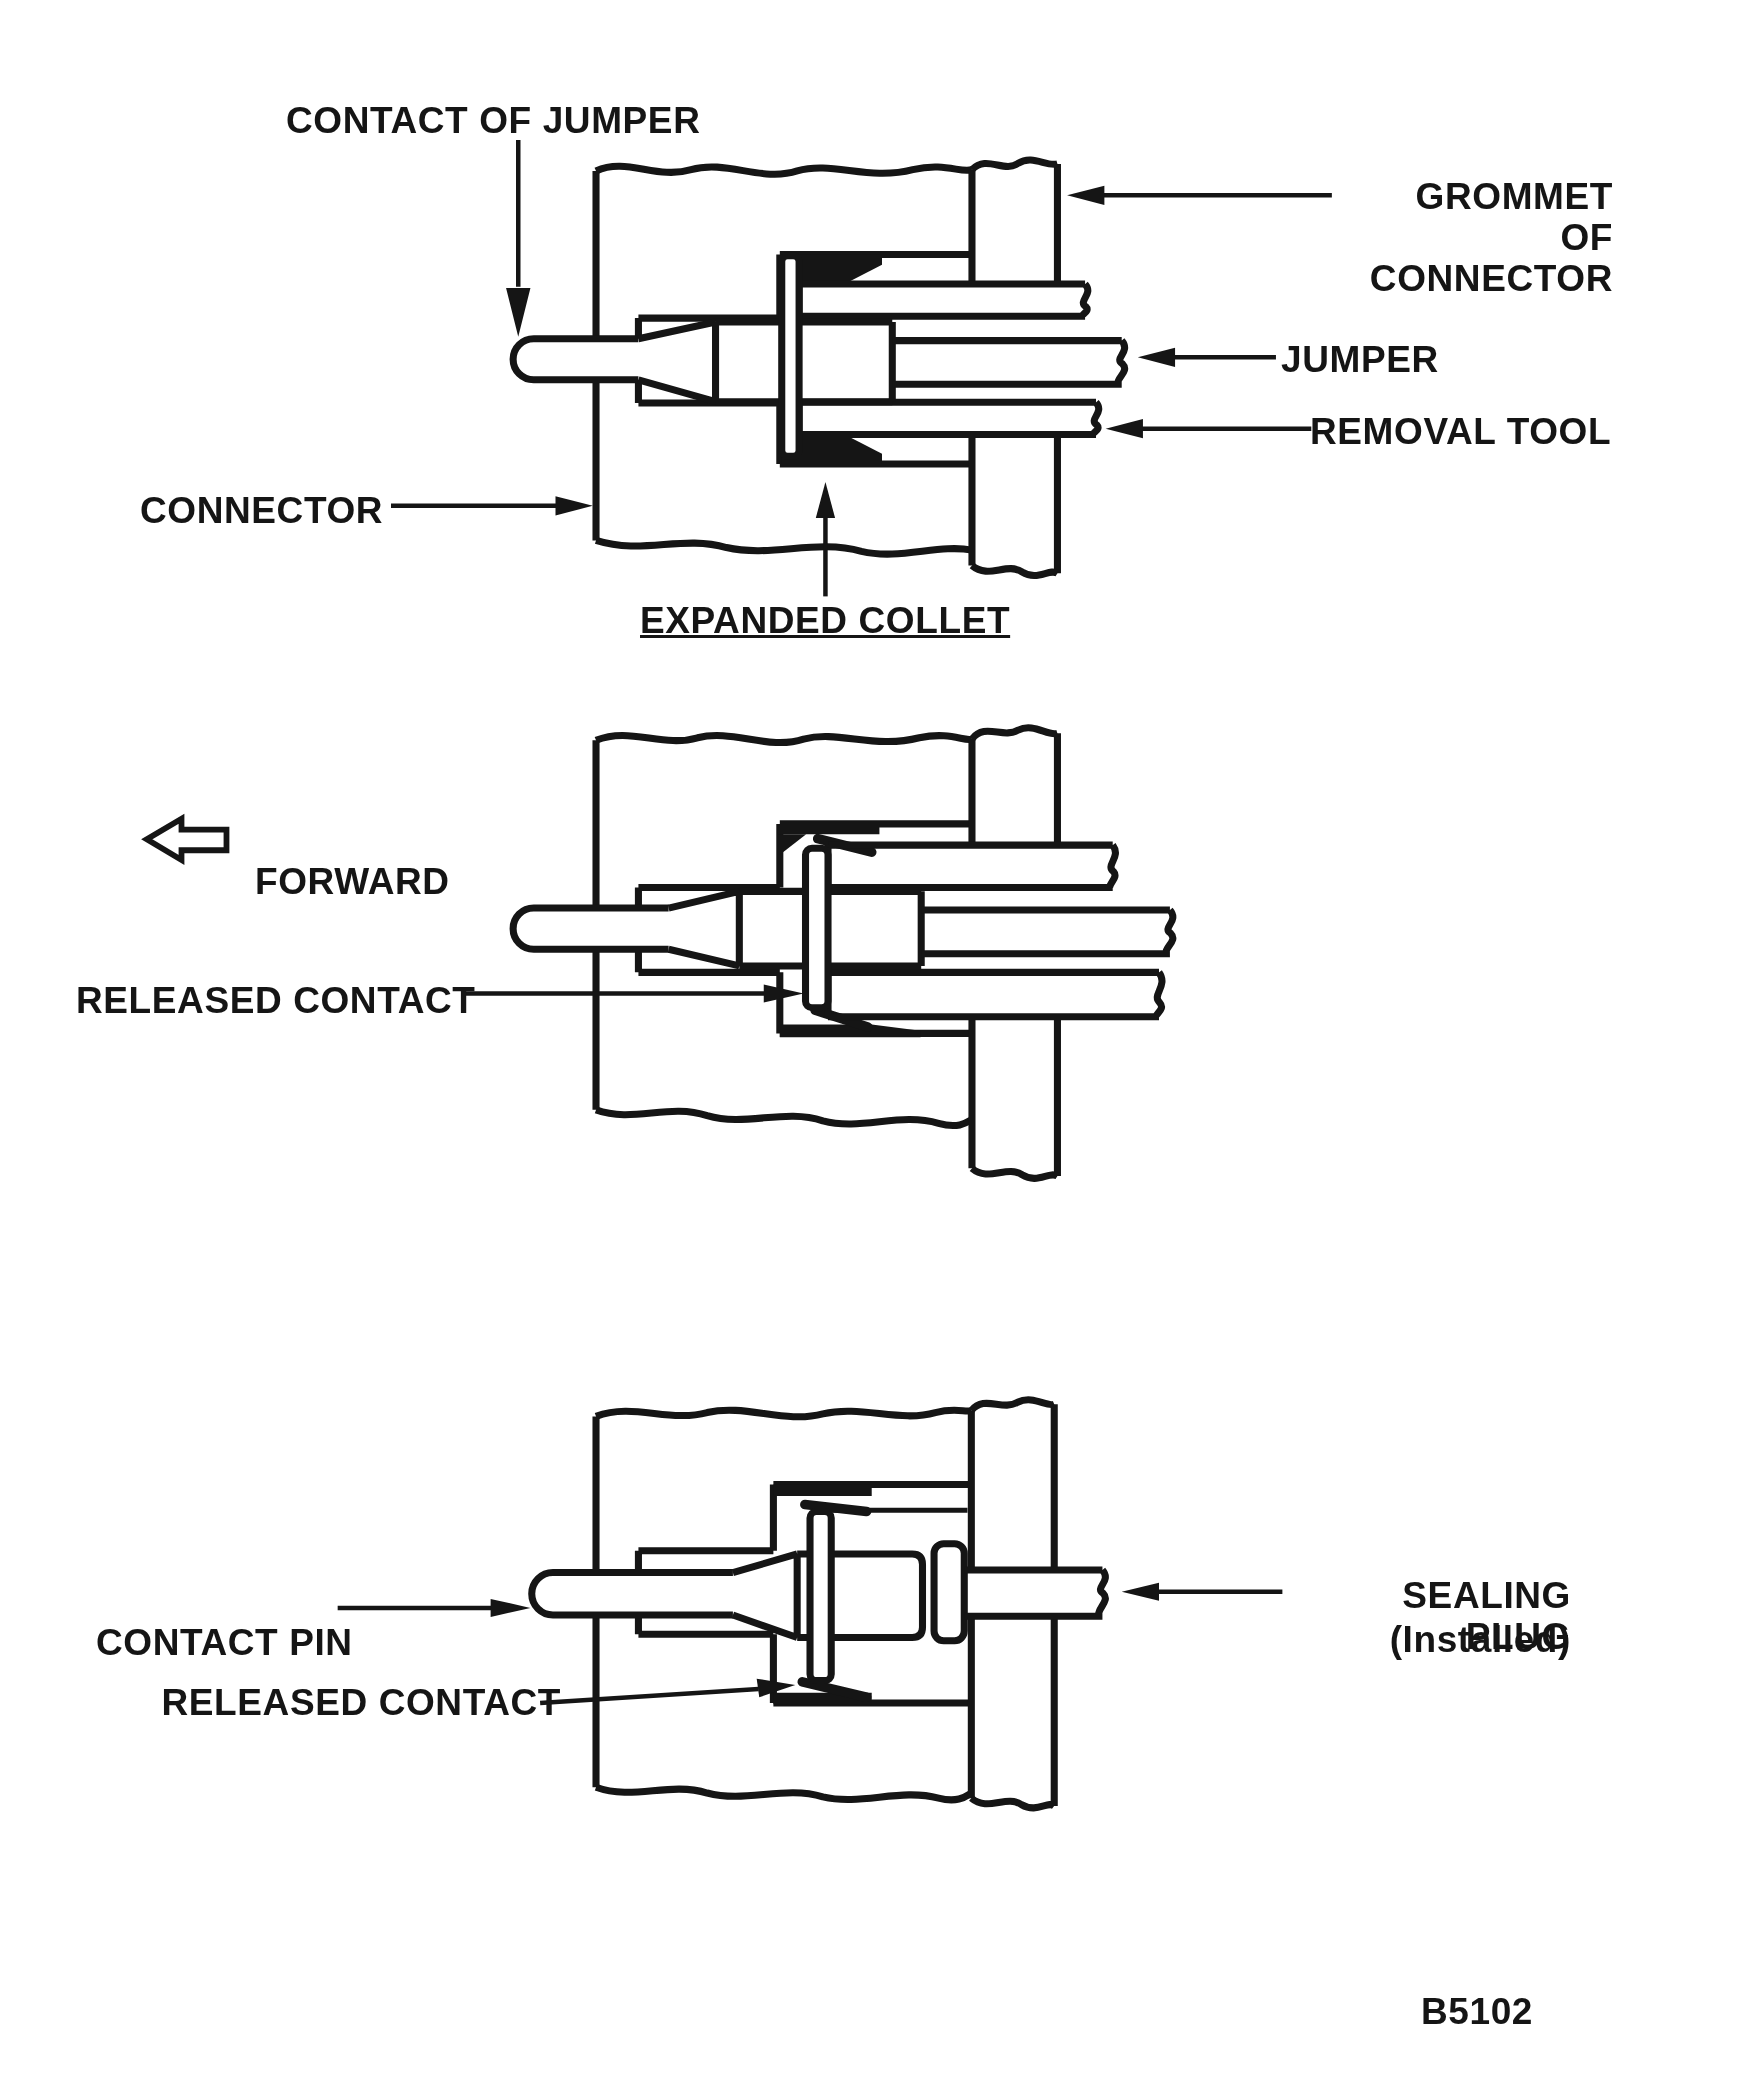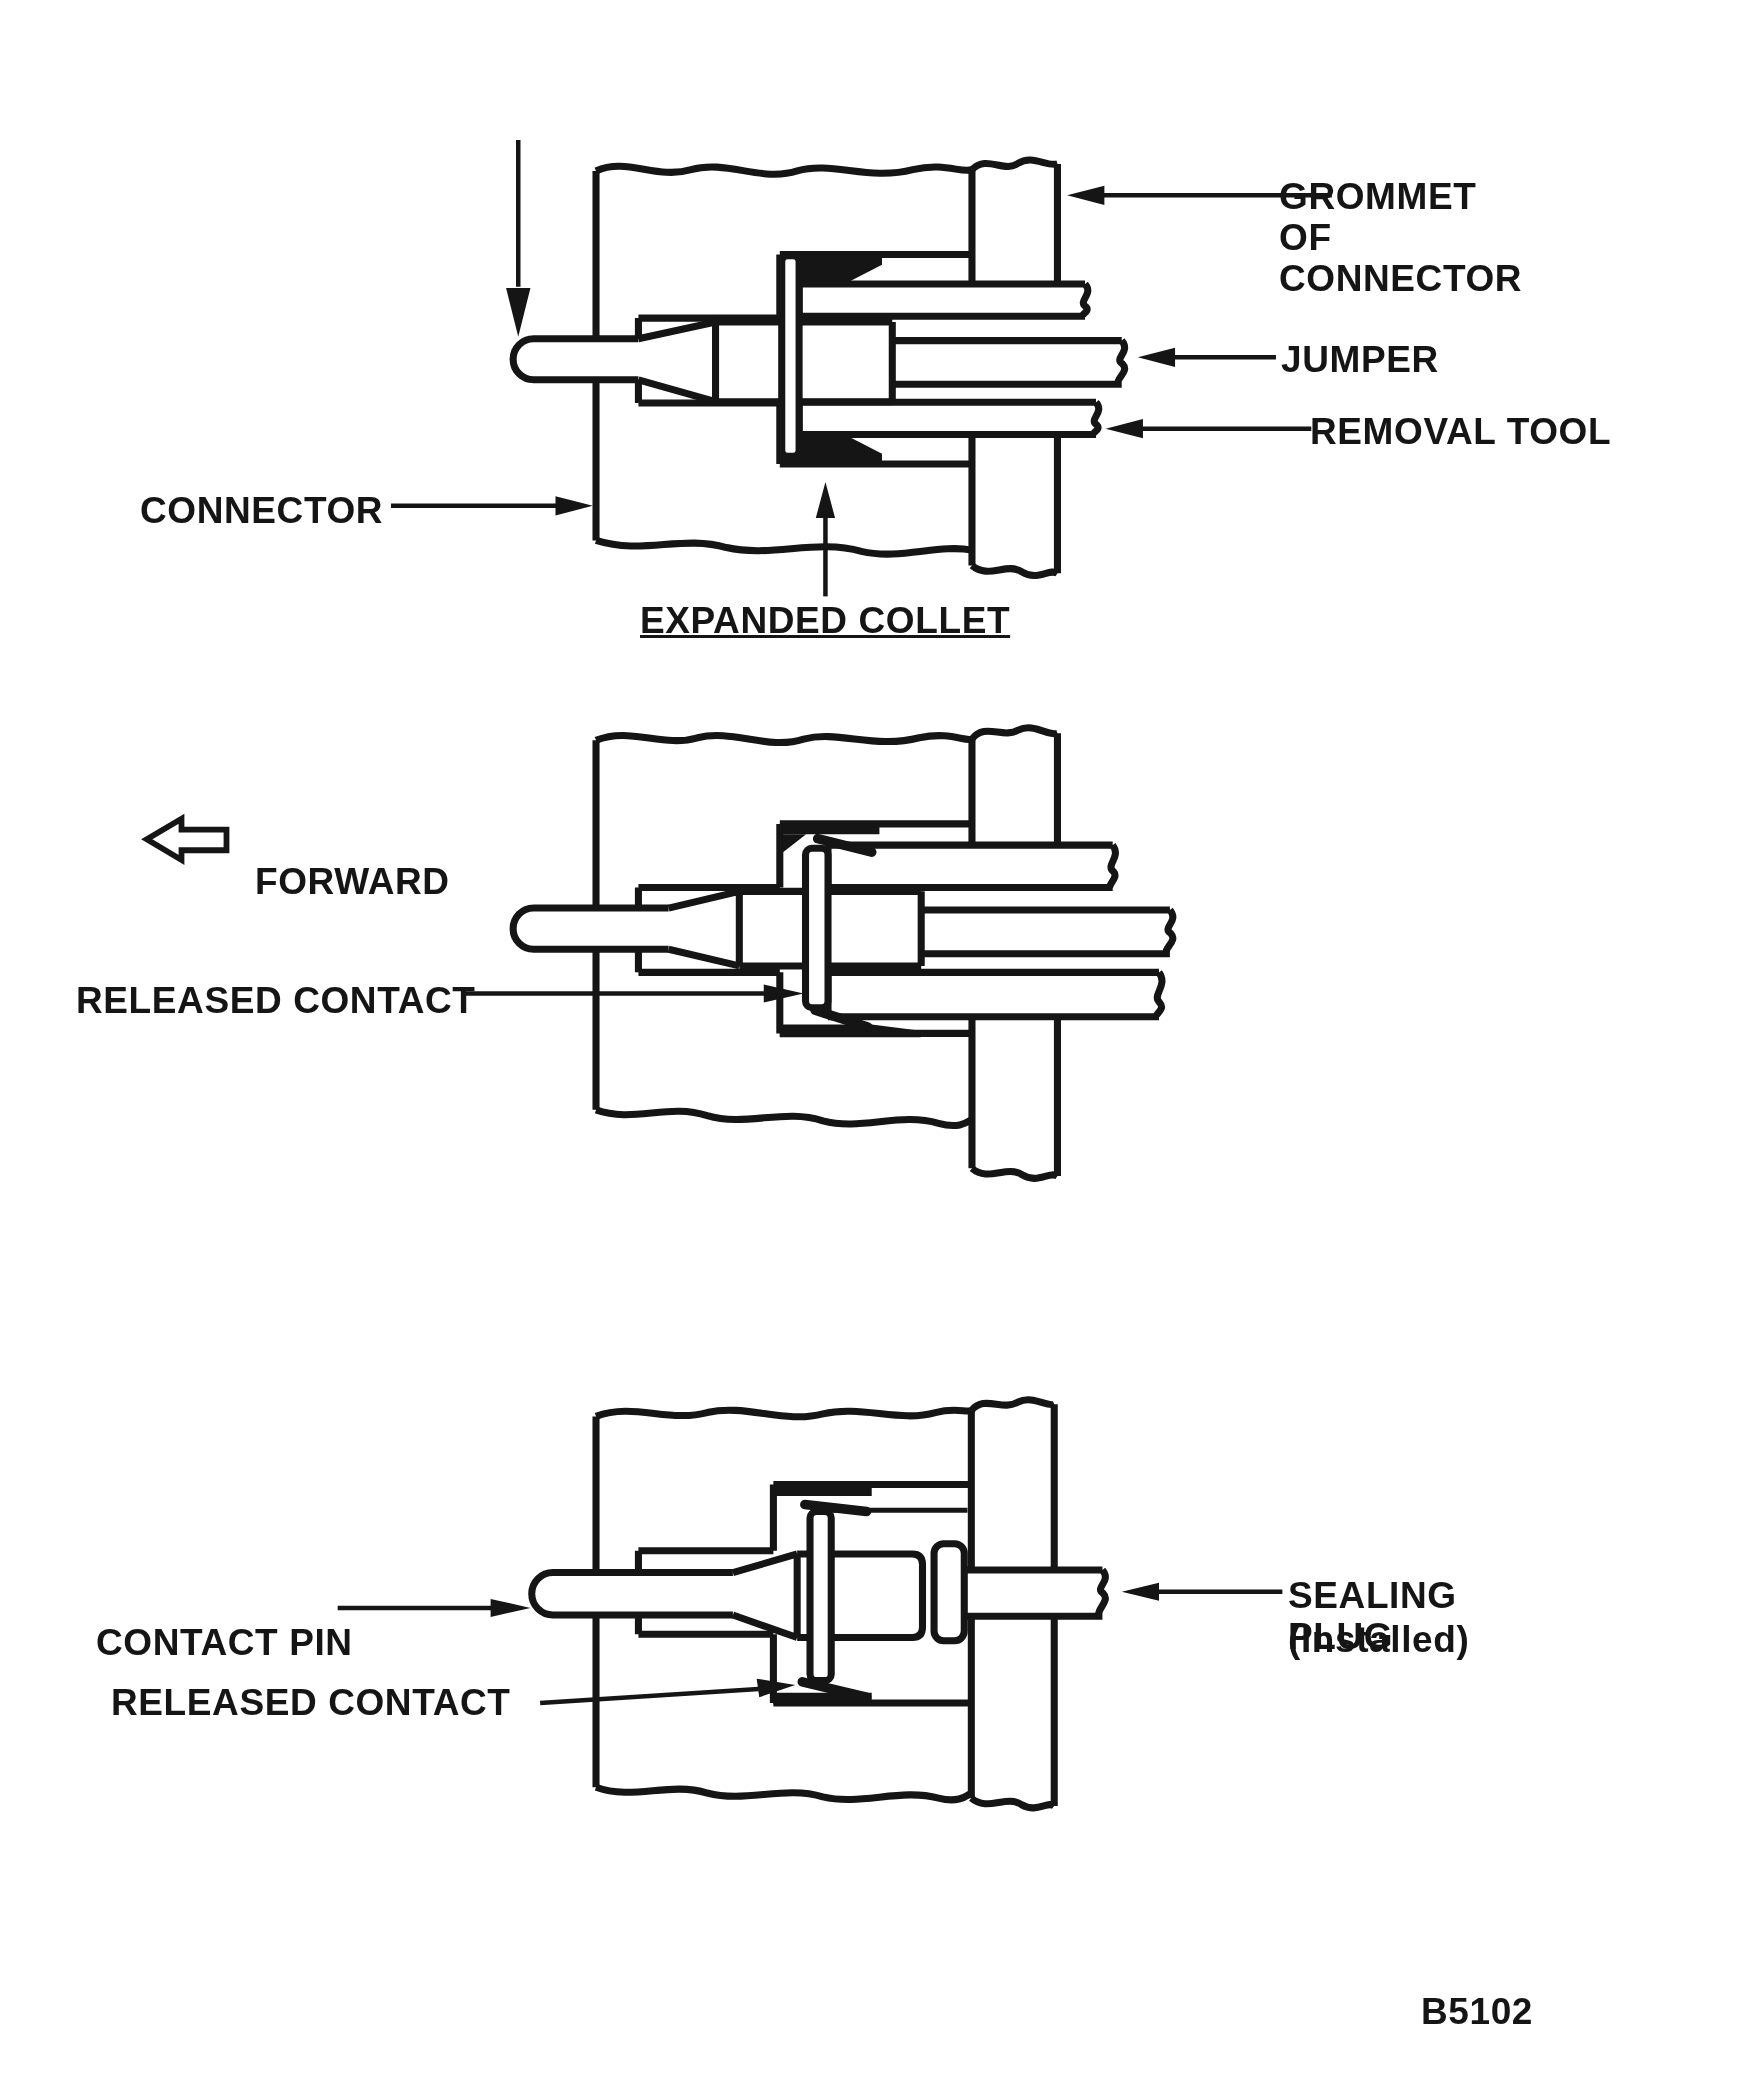--- a/index.html
+++ b/index.html
@@ -1,21 +1,21 @@
 <!DOCTYPE html>
 <html style="font-size:10.3px"><head>
 <meta charset="utf-8">
 <style>
   html,body{margin:0;padding:0;background:#ffffff;}
   .page{position:relative;width:1755px;height:2097px;background:#ffffff;overflow:hidden;
         font-family:"Liberation Sans", sans-serif;}
   .art{position:absolute;left:0;top:0;}
   .lbl{position:absolute;font-weight:700;font-size:37px;line-height:41px;color:#151515;
        letter-spacing:0.6px;white-space:pre-line;}
-  .center{text-align:left;}
+  .center{text-align:right;}
   
   .s{fill:none;stroke:#151515;stroke-width:11;stroke-linejoin:round;}
   .sthin{fill:none;stroke:#151515;stroke-width:8;stroke-linejoin:round;}
   .c{fill:none;stroke:#151515;stroke-width:7;}
   .f{fill:#151515;stroke:none;}
   .w{fill:#ffffff;stroke:#151515;stroke-width:11;}
   .tine{fill:none;stroke:#151515;stroke-width:15;stroke-linecap:round;}
   .hollow{fill:#ffffff;stroke:#151515;stroke-width:9;stroke-linejoin:miter;}
 </style>
 </head>
@@ -150,20 +150,21 @@
         <path class="c" d="M525,2502 L765,2502"></path>
           <polygon fill="#151515" points="825,2502 763,2488 763,2516"></polygon>
         <path class="c" d="M1995,2477 L1797,2477"></path>
           <polygon fill="#151515" points="1745,2477 1803,2463 1803,2491"></polygon>
         <path class="c" d="M840,2650 L1180,2628"></path>
           <polygon fill="#151515" points="1237,2622 1177,2612 1181,2641"></polygon>
       </g>
     </g>
   </svg>
 
+  <div class="lbl" style="left:286px;top:100px;">CONTACT OF JUMPER</div>
 
   <div class="lbl center" style="left:1279px;top:176px;width:334px;">GROMMET
 OF
 CONNECTOR</div>
 
   <div class="lbl" style="left:1281px;top:339px;">JUMPER</div>
 
   <div class="lbl" style="left:1269px;top:411px;margin-left:41px;">REMOVAL TOOL</div>
 
   <div class="lbl" style="left:140px;top:490px;">CONNECTOR</div>

